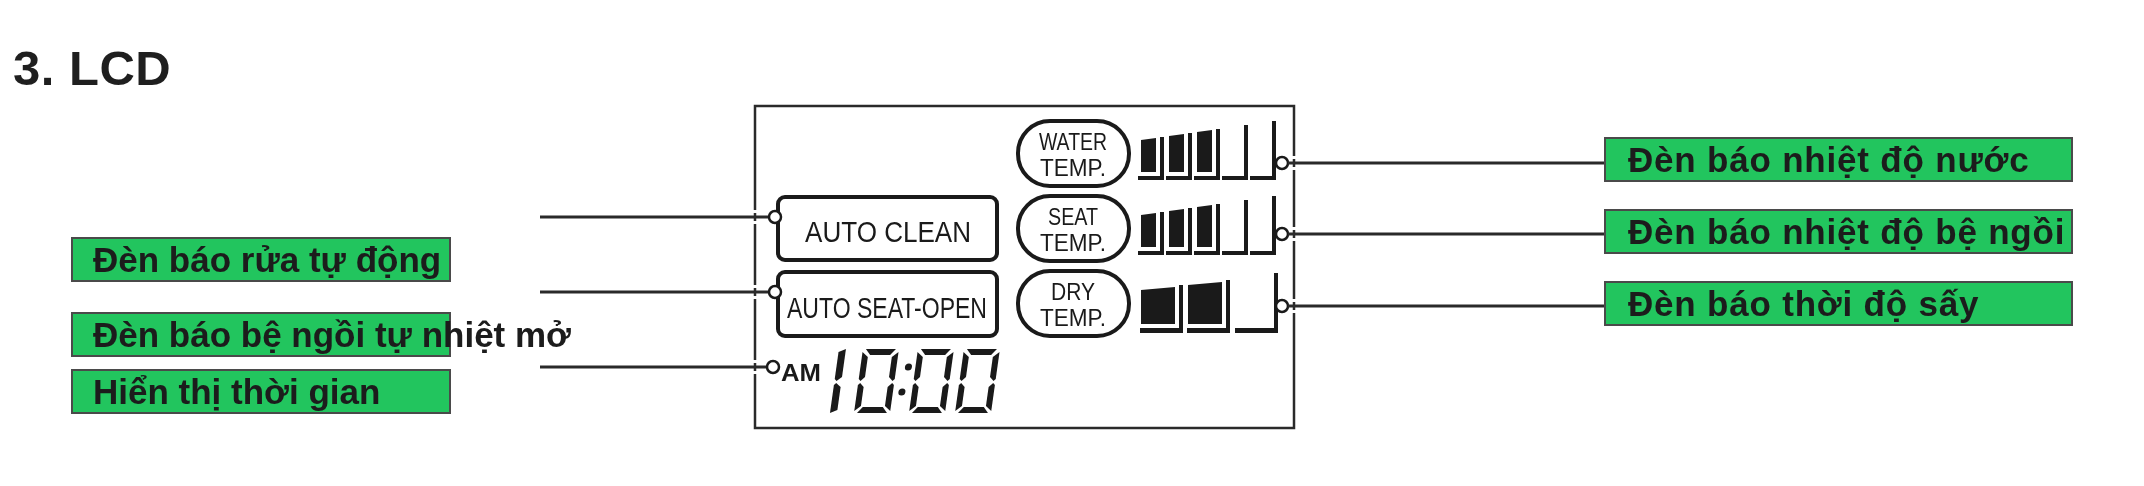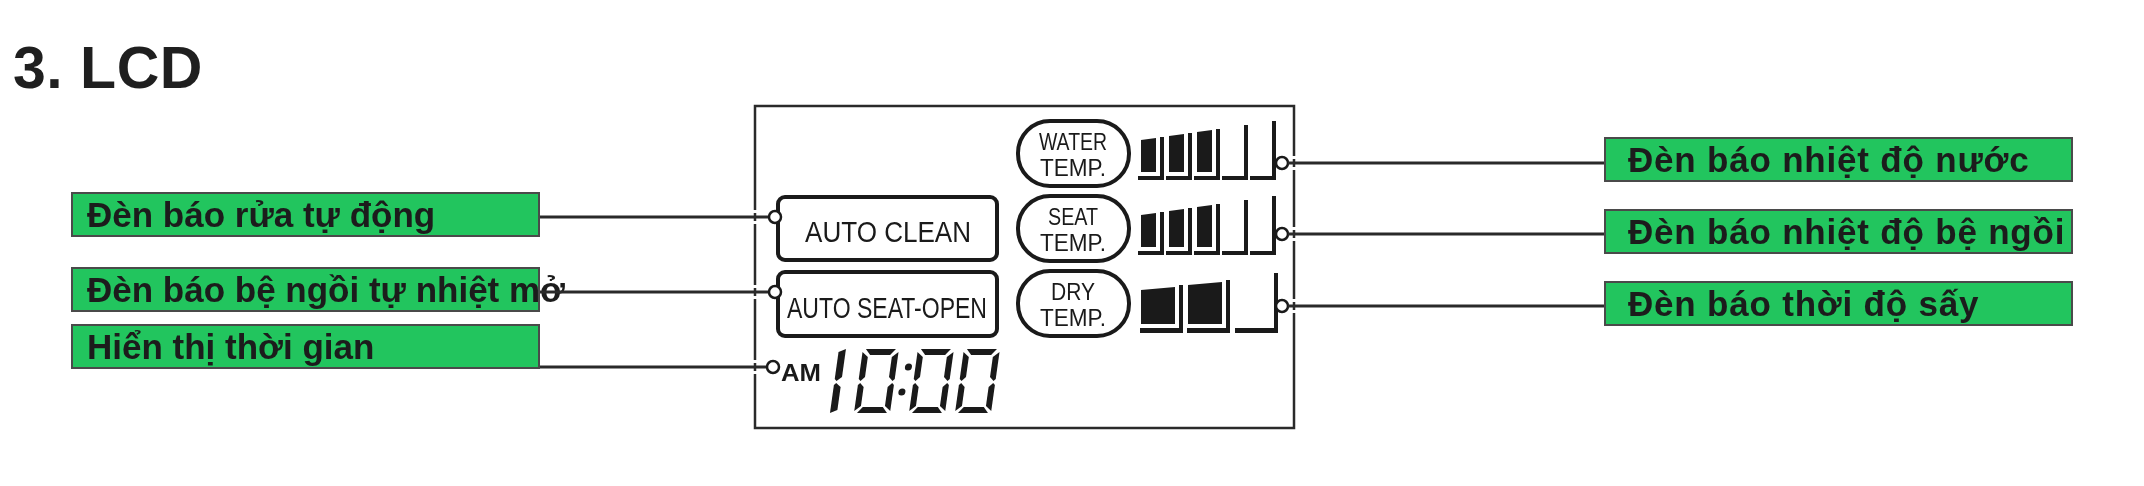--- a/index.html
+++ b/index.html
@@ -1,19 +1,19 @@
 <!DOCTYPE html>
 <html><head>
 <meta charset="utf-8">
 <style>
   html, body { margin: 0; padding: 0; background: #ffffff; }
   body { width: 2144px; height: 486px; position: relative; overflow: hidden; font-family: "Liberation Sans", "DejaVu Sans", sans-serif; color: #1a1a1a; }
-  .heading { position: absolute; left: 13px; top: 40px; font-size: 59px; font-weight: bold; line-height: 56px; color: #1f1f1f; letter-spacing: 0.5px; }
+  .heading { position: absolute; left: 13px; top: 40px; font-size: 49px; font-weight: bold; line-height: 56px; color: #1f1f1f; letter-spacing: 0.5px; }
   .label-box { position: absolute; box-sizing: border-box; border: 2px solid #4a4a4a; background: #22c55e; height: 45px; font-weight: bold; font-size: 35px; line-height: 41px; white-space: nowrap; color: #1c1c1c; overflow: visible; }
-  .label-box.left { left: 71px; width: 469px; padding-left: 14px; }
+  .label-box.left { left: 71px; width: 380px; padding-left: 20px; margin-top: 45px; }
   .label-box.right { left: 1604px; width: 469px; padding-left: 22px; letter-spacing: 0.8px; }
   .lcd-svg { position: absolute; left: 0; top: 0; }
   .lcd-text { font-family: "Liberation Sans Narrow", "Liberation Sans", "DejaVu Sans", sans-serif; }
 </style>
 </head>
 <body>
 
 <div class="heading">3. LCD</div>
 
 <div class="label-box left" style="top:192px;">

